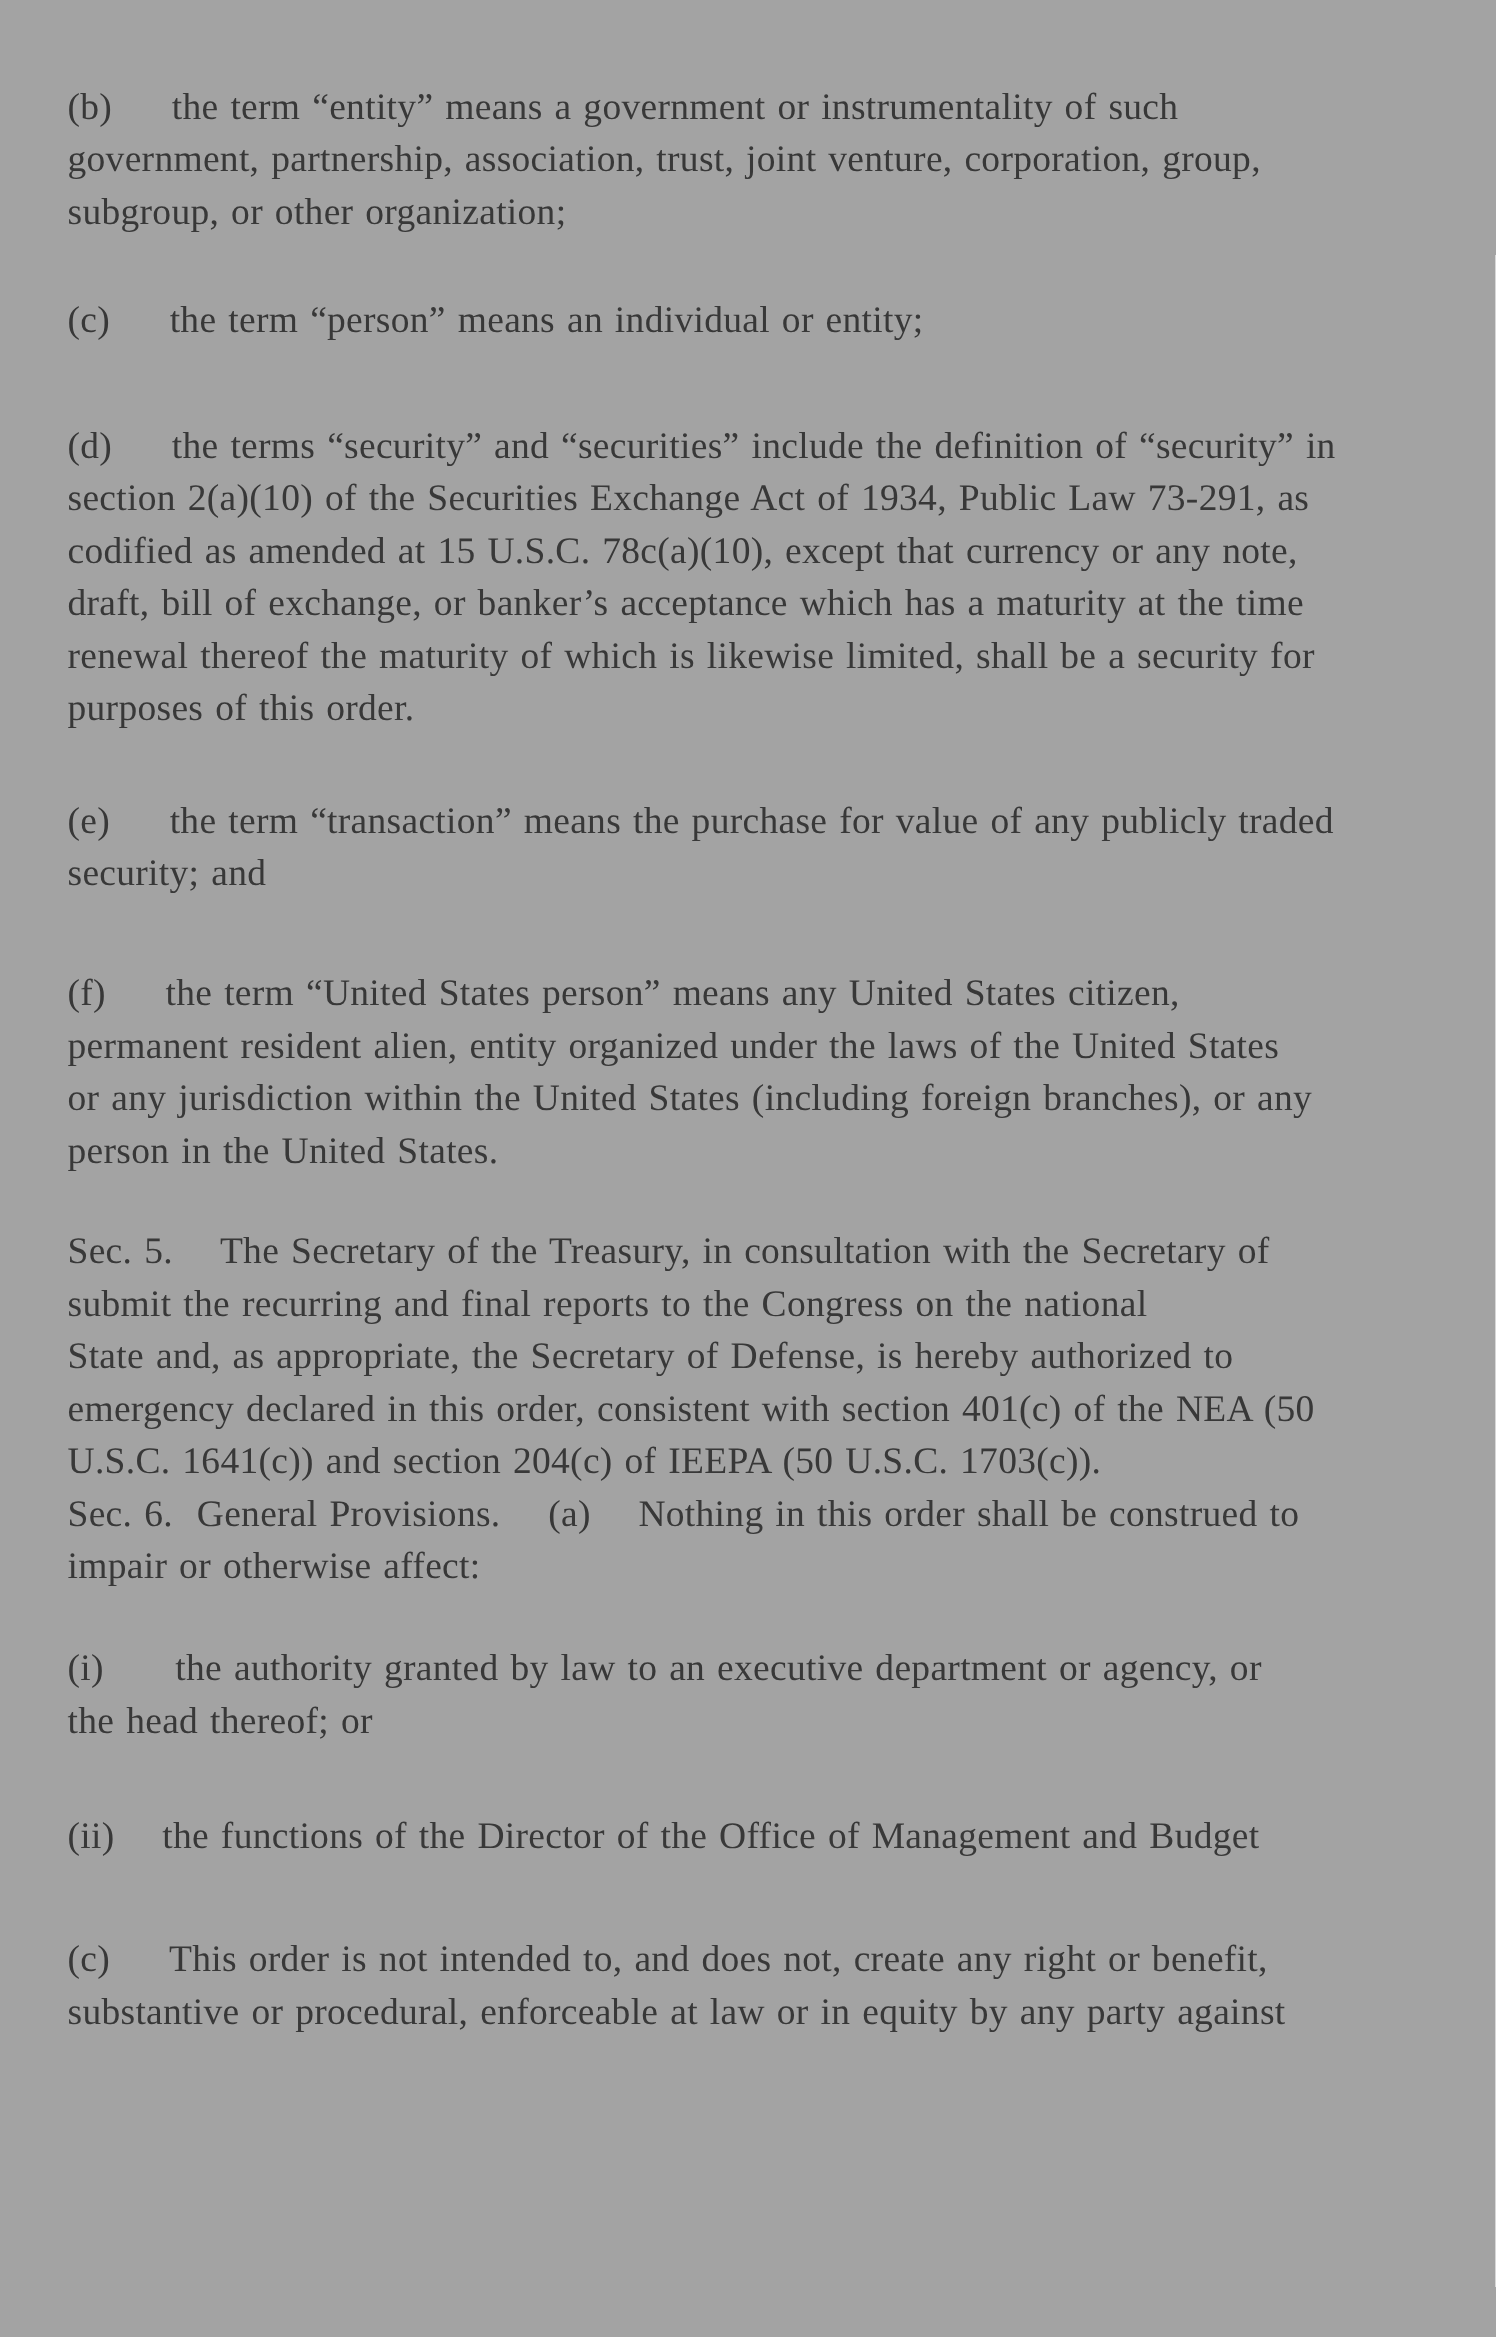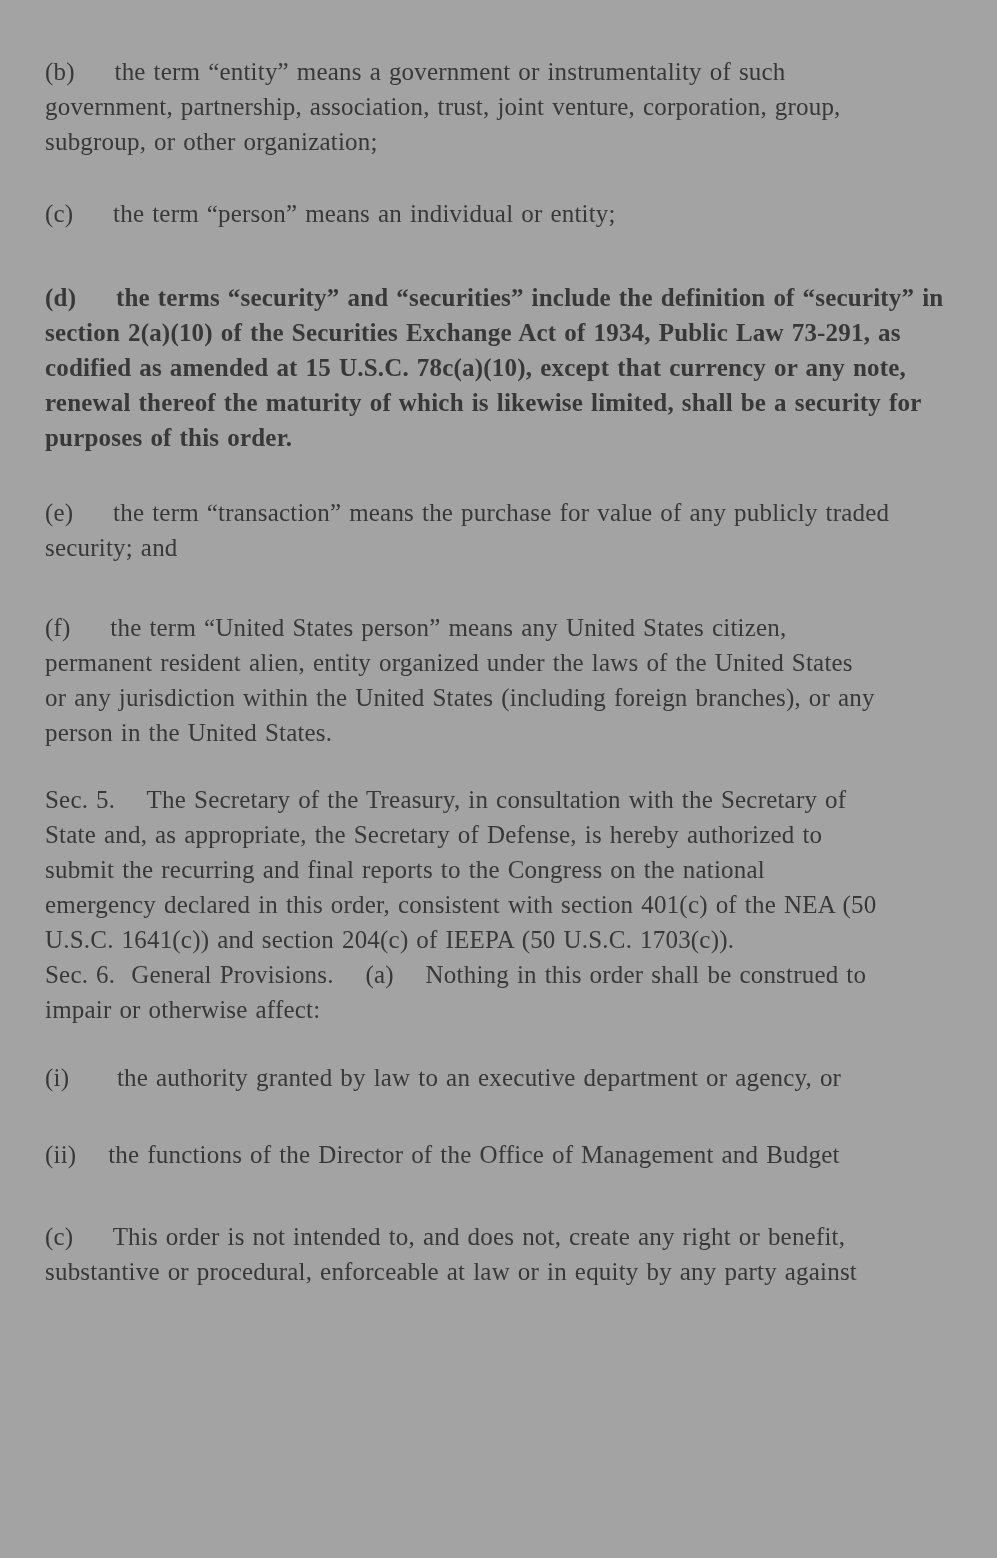--- a/index.html
+++ b/index.html
@@ -46,48 +46,50 @@
 <div class="page">
   <div class="text-block" id="doc" style="color: rgb(56, 56, 56);">
       <div class="paragraph" style="margin-top: 0px;">
         <div class="line"><span>(b)     the term “entity” means a government or instrumentality of such</span></div>
         <div class="line"><span>government, partnership, association, trust, joint venture, corporation, group,</span></div>
         <div class="line"><span>subgroup, or other organization;</span></div>
       </div>
       <div class="paragraph" style="margin-top: 37px;">
         <div class="line"><span>(c)     the term “person” means an individual or entity;</span></div>
       </div>
-      <div class="paragraph" style="margin-top: 49px; font-weight: bold;">
+      <div class="paragraph" style="margin-top: 49px;">
         <div class="line"><span>(d)     the terms “security” and “securities” include the definition of “security” in</span></div>
         <div class="line"><span>section 2(a)(10) of the Securities Exchange Act of 1934, Public Law 73-291, as</span></div>
         <div class="line"><span>codified as amended at 15 U.S.C. 78c(a)(10), except that currency or any note,</span></div>
+        <div class="line"><span>draft, bill of exchange, or banker’s acceptance which has a maturity at the time</span></div>
         <div class="line"><span>renewal thereof the maturity of which is likewise limited, shall be a security for</span></div>
         <div class="line"><span>purposes of this order.</span></div>
       </div>
       <div class="paragraph" style="margin-top: 40px;">
         <div class="line"><span>(e)     the term “transaction” means the purchase for value of any publicly traded</span></div>
         <div class="line"><span>security; and</span></div>
       </div>
       <div class="paragraph" style="margin-top: 45px;">
         <div class="line"><span>(f)     the term “United States person” means any United States citizen,</span></div>
         <div class="line"><span>permanent resident alien, entity organized under the laws of the United States</span></div>
         <div class="line"><span>or any jurisdiction within the United States (including foreign branches), or any</span></div>
         <div class="line"><span>person in the United States.</span></div>
       </div>
       <div class="paragraph" style="margin-top: 32px;">
         <div class="line"><span class="seg-u">Sec</span><span>. </span><span class="seg-u">5</span><span>.    The Secretary of the Treasury, in consultation with the Secretary of</span></div>
+        <div class="line"><span>submit the recurring and final reports to the Congress on the national</span></div>
         <div class="line"><span>State and, as appropriate, the Secretary of Defense, is hereby authorized to</span></div>
-        <div class="line"><span>submit the recurring and final reports to the Congress on the national</span></div>
         <div class="line"><span>emergency declared in this order, consistent with section 401(c) of the NEA (50</span></div>
         <div class="line"><span>U.S.C. 1641(c)) and section 204(c) of IEEPA (50 U.S.C. 1703(c)).</span></div>
         <div class="line"><span class="seg-u">Sec</span><span>. </span><span class="seg-u">6</span><span>.  </span><span class="seg-u">General Provisions</span><span>.    (a)    Nothing in this order shall be construed to</span></div>
         <div class="line"><span>impair or otherwise affect:</span></div>
       </div>
       <div class="paragraph" style="margin-top: 33px;">
         <div class="line"><span>(i)      the authority granted by law to an executive department or agency, or</span></div>
+        <div class="line"><span>the head thereof; or</span></div>
       </div>
       <div class="paragraph" style="margin-top: 42px;">
         <div class="line"><span>(ii)    the functions of the Director of the Office of Management and Budget</span></div>
       </div>
       <div class="paragraph" style="margin-top: 47px;">
         <div class="line"><span>(c)     This order is not intended to, and does not, create any right or benefit,</span></div>
         <div class="line"><span>substantive or procedural, enforceable at law or in equity by any party against</span></div>
       </div>
     </div>
 </div>

